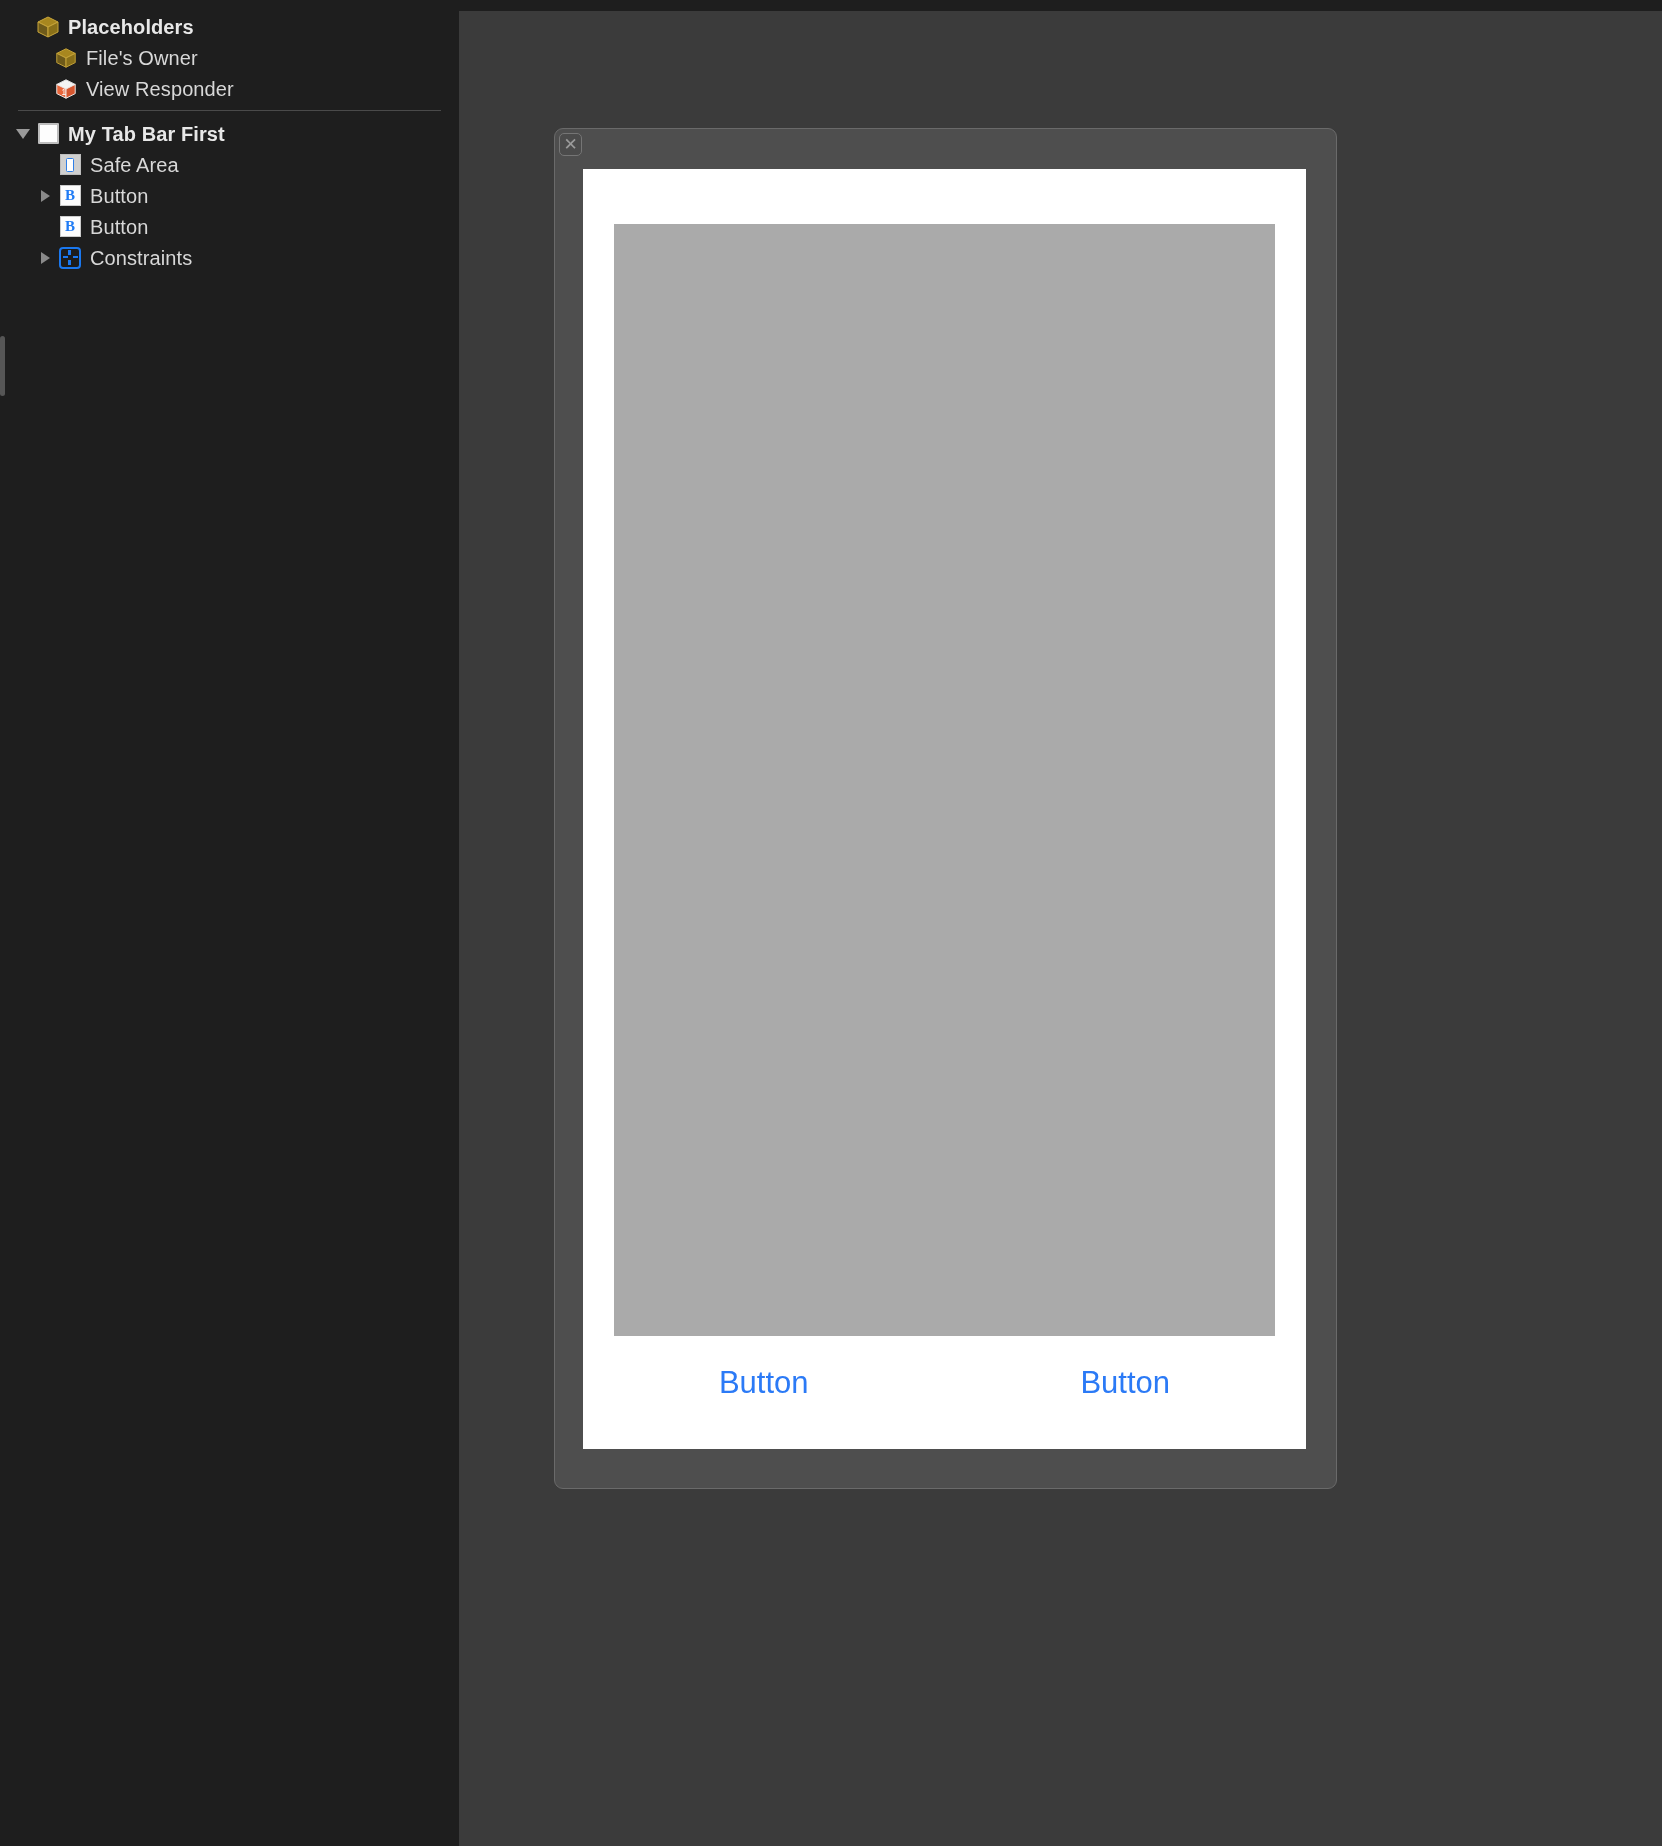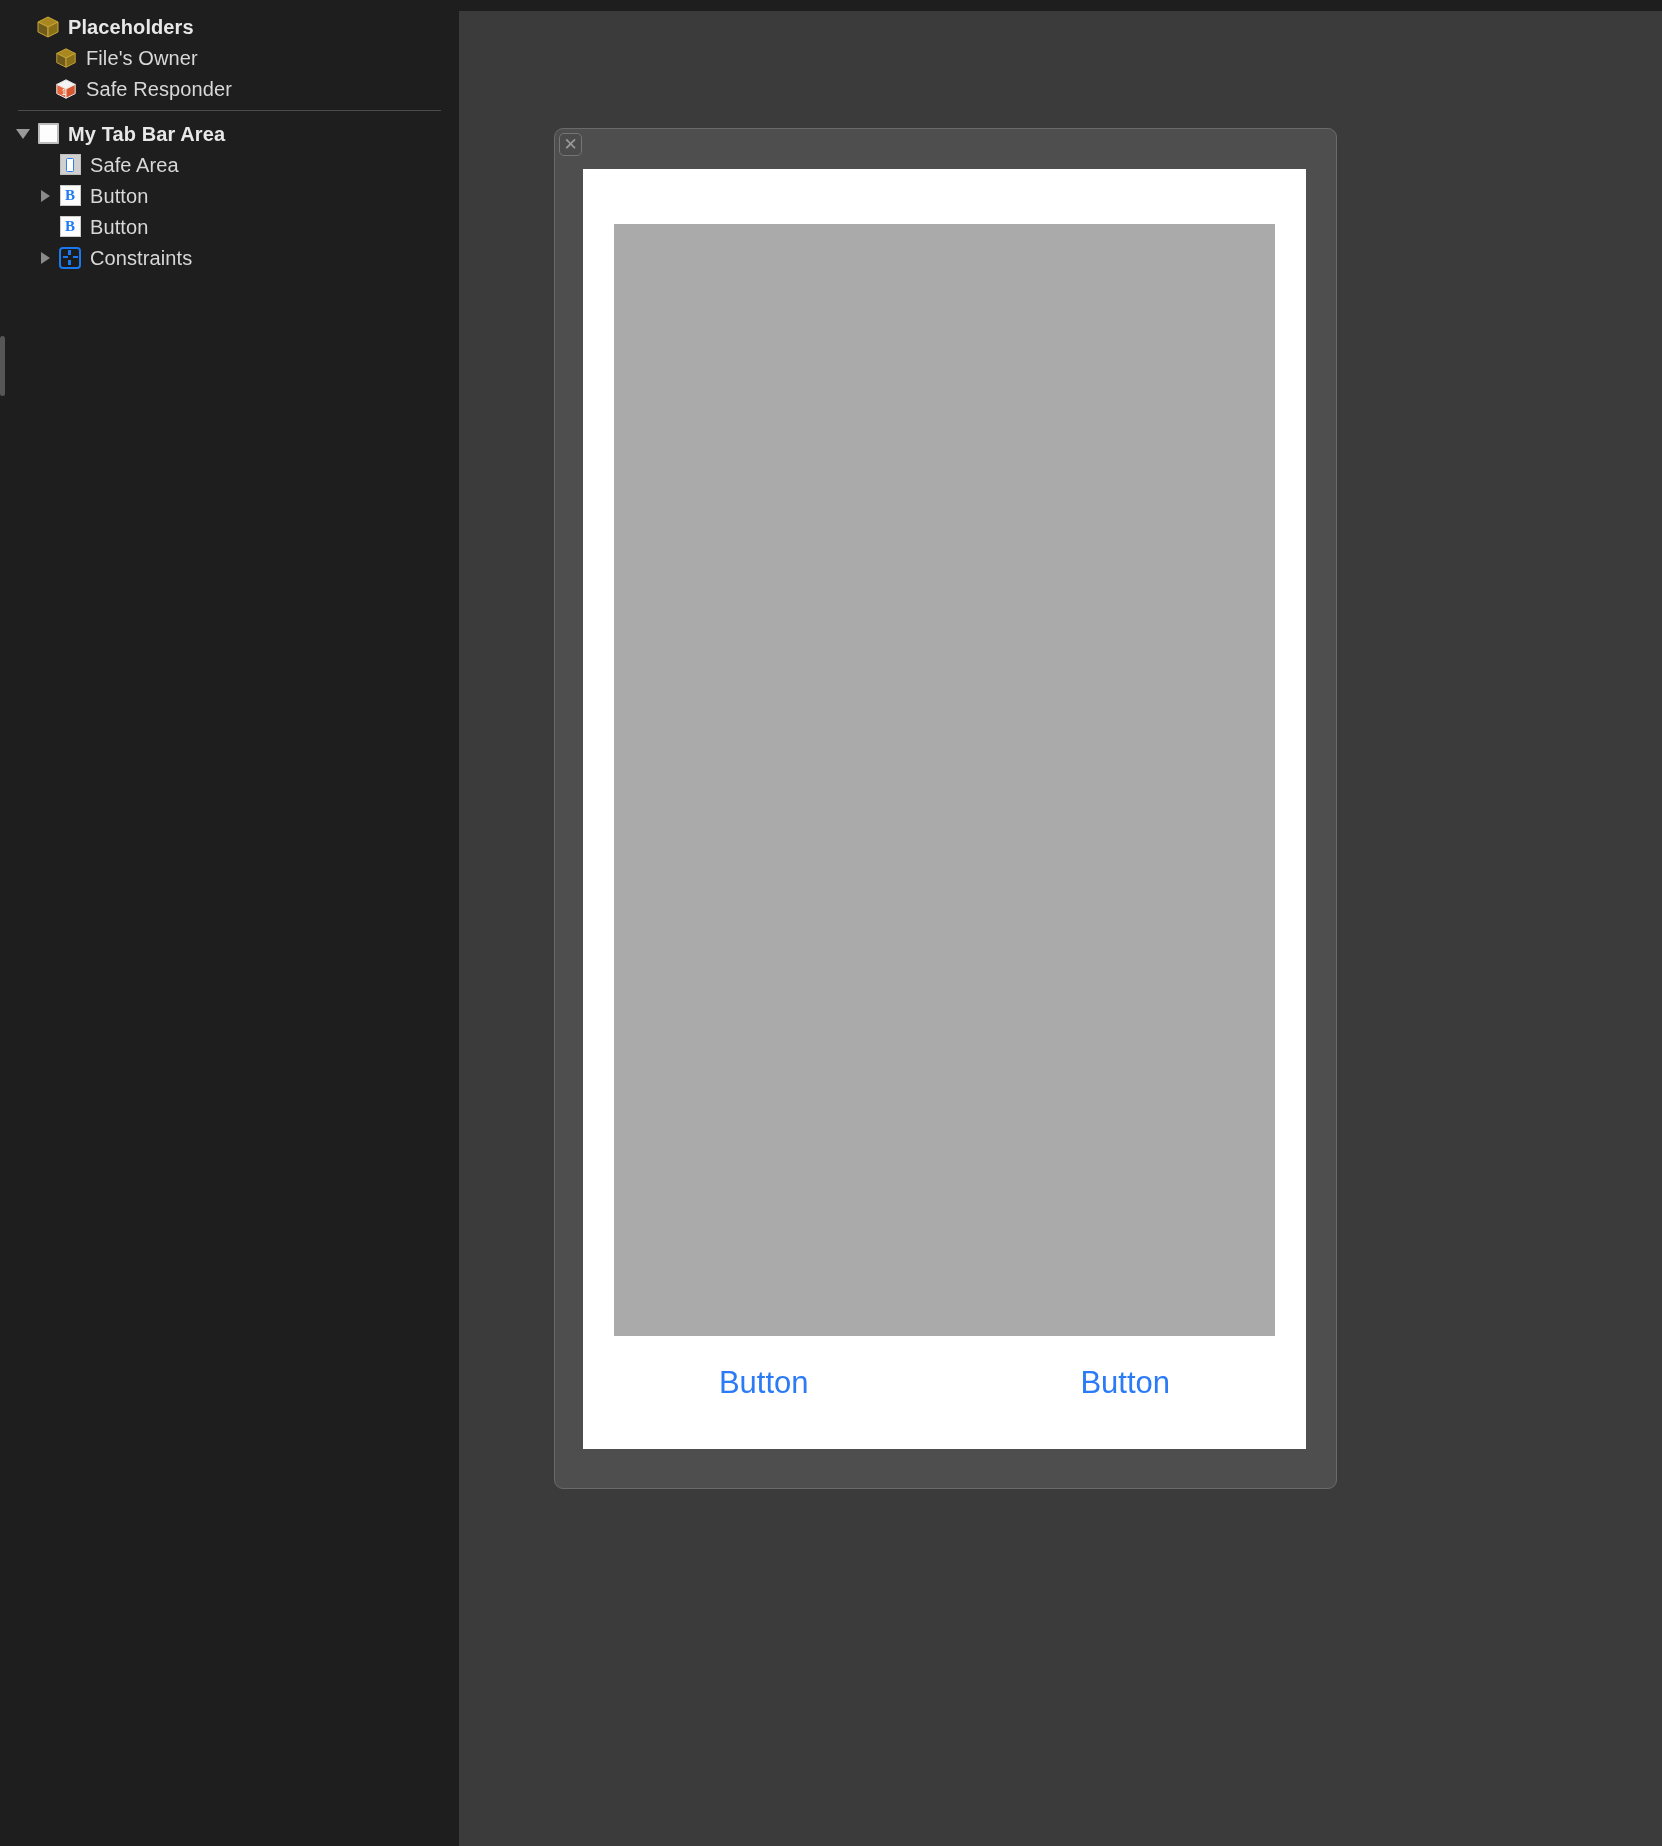--- a/index.html
+++ b/index.html
@@ -299,33 +299,33 @@
 
       <div class="tree-row indent-1">
         <div class="icon-slot">
           <svg class="ico" width="24" height="24" viewBox="0 0 26 26">
             <polygon points="13,3 23,8 13,13 3,8" fill="#f4f4f4" stroke="#e0e0e0" stroke-width="1"></polygon>
             <polygon points="3,8 13,13 13,23 3,18" fill="#e8663b" stroke="#f3f3f3" stroke-width="1"></polygon>
             <polygon points="23,8 23,18 13,23 13,13" fill="#d65730" stroke="#f3f3f3" stroke-width="1"></polygon>
             <text x="8" y="20" font-size="9" font-family="Liberation Sans, sans-serif" fill="#ffffff">1</text>
           </svg>
         </div>
-        <div class="label">Safe Responder</div>
+        <div class="label">View Responder</div>
       </div>
 
       <div class="divider"></div>
 
       <div class="tree-row indent-0">
         <div class="disclosure">
             <span class="tri open"></span>
           </div>
         <div class="icon-slot">
             <span class="sq-view"></span>
           </div>
-        <div class="label bold">My Tab Bar Area</div>
+        <div class="label bold">My Tab Bar First</div>
       </div>
 
       <div class="tree-row indent-2">
         <div class="disclosure"></div>
         <div class="icon-slot">
             <span class="sq-safe">
               <i></i>
             </span>
           </div>
         <div class="label">Safe Area</div>

